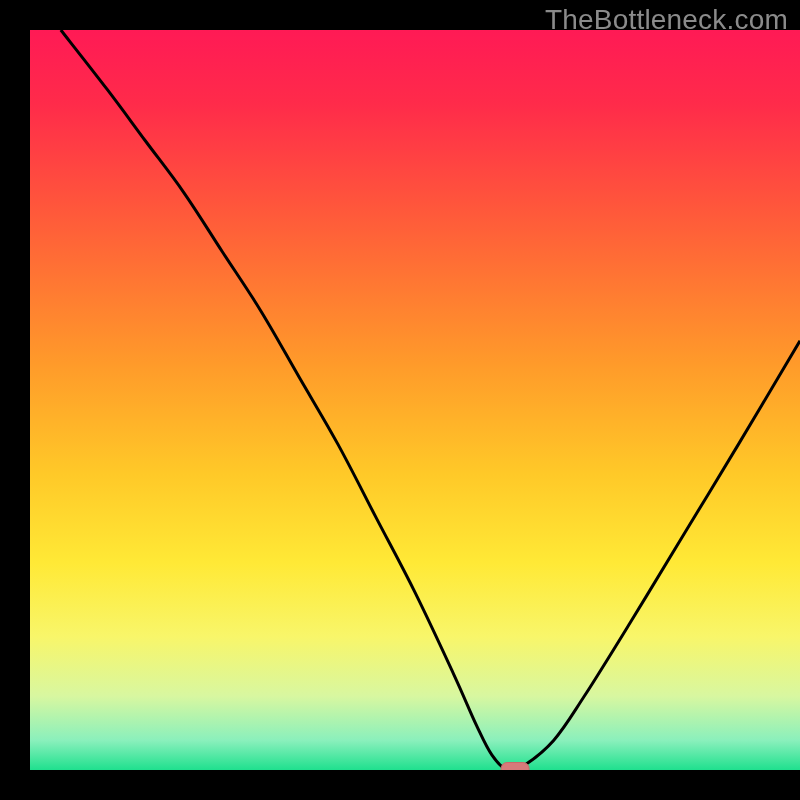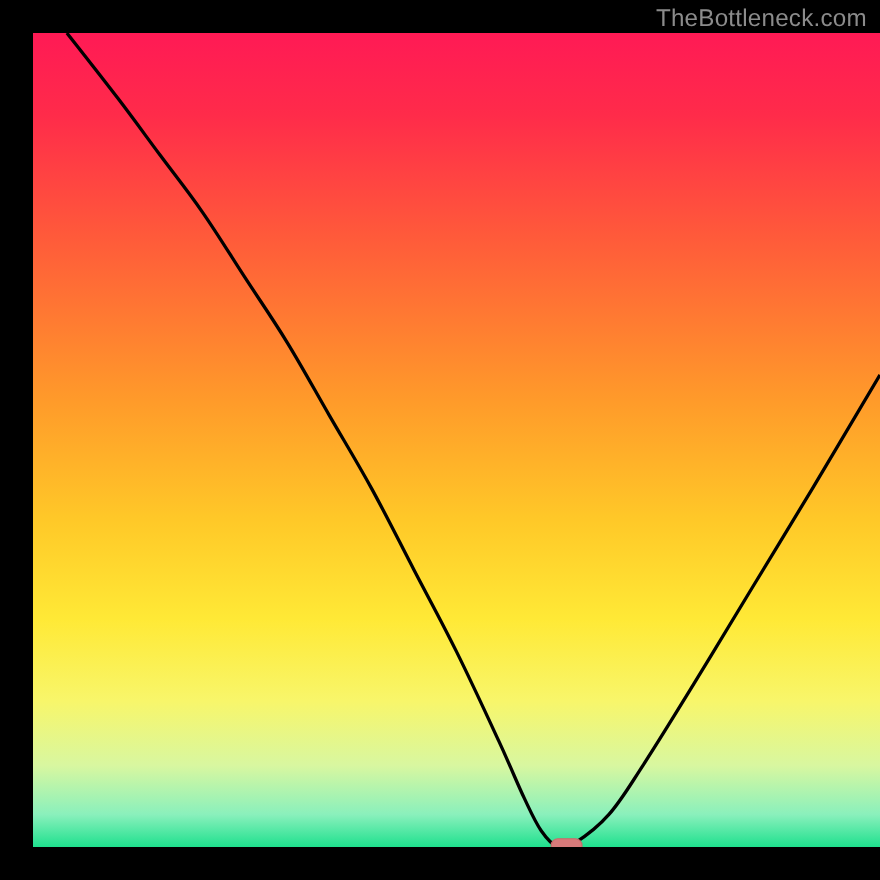--- a/index.html
+++ b/index.html
@@ -4,21 +4,21 @@
 <style>
   * { margin: 0; padding: 0; box-sizing: border-box; }
   html, body { width: 800px; height: 800px; overflow: hidden; background: #000; }
   .wrap { position: relative; width: 800px; height: 800px; }
   svg { display: block; }
   .watermark {
     position: absolute;
     top: 4px;
     right: 12px;
     font-family: Arial, Helvetica, sans-serif;
-    font-size: 22px;
+    font-size: 28px;
     color: #8b8b8b;
     font-weight: 400;
     letter-spacing: 0.2px;
   }
 </style>
 </head>
 <body>
 
 <div class="wrap">
   <svg id="chart-svg" width="800" height="800" viewBox="0 0 800 800">

